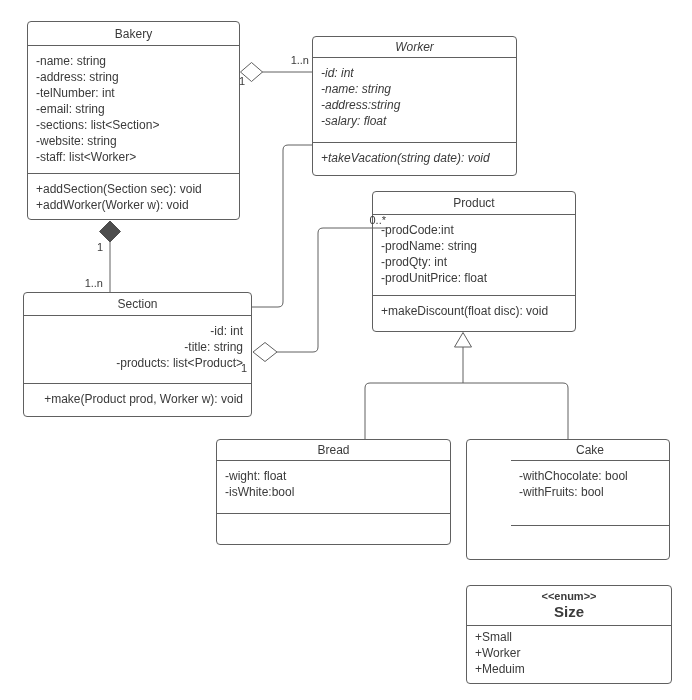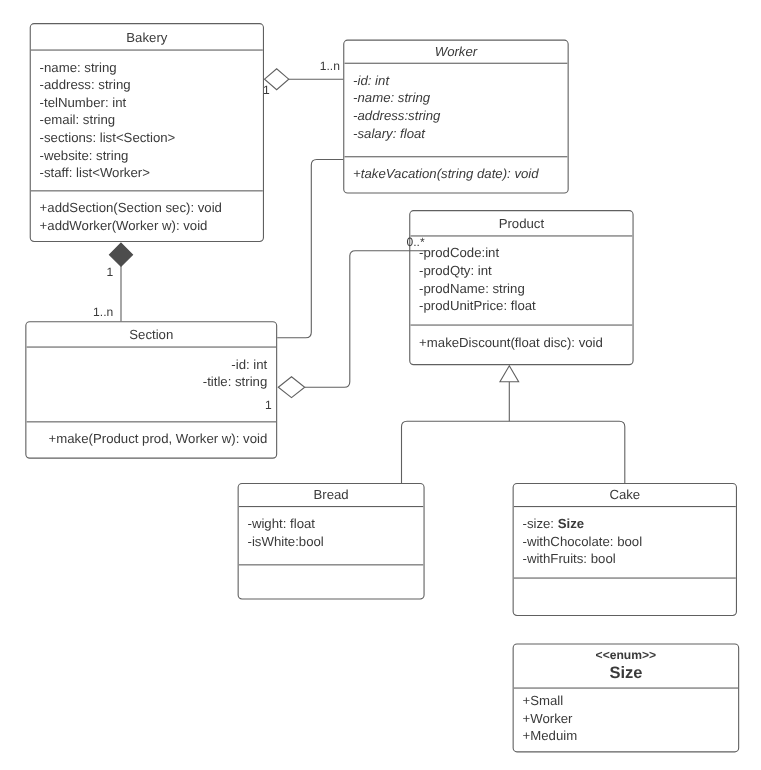--- a/index.html
+++ b/index.html
@@ -18,22 +18,22 @@
     white-space:nowrap;
   }
   .uml-attrs { border-bottom:1px solid #606060; padding:7px 8px 0 8px; }
   .uml-methods { padding:7px 8px 0 8px; }
   .member-line { line-height:16px; white-space:nowrap; }
 
   #box-bakery  { left:27px;  top:21px;  width:213px; height:199px; grid-template-rows:24px 128px auto; }
   #box-worker  { left:312px; top:36px;  width:205px; height:140px; grid-template-rows:21px 85px auto;font-style:italic; }
   #box-section { left:23px;  top:292px; width:229px; height:125px; grid-template-rows:23px 68px auto;text-align:right; }
   #box-product { left:372px; top:191px; width:204px; height:141px; grid-template-rows:23px 81px auto; }
-  #box-bread   { left:216px; top:439px; width:170px; height:106px; grid-template-rows:21px 53px auto; }
-  #box-cake    { left:466px; top:439px; width:204px; height:121px; grid-template-rows:21px 65px auto; }
+  #box-bread   { left:216px; top:439px; width:235px; height:106px; grid-template-rows:21px 53px auto; }
+  #box-cake    { left:466px; top:439px; width:204px; height:121px; grid-template-rows:21px 65px auto;padding-left:44px; }
   #box-size    { left:466px; top:585px; width:206px; height:99px;  grid-template-rows:40px auto; }
 
   #box-size .enum-header {
     border-bottom:1px solid #606060;
     display:flex; flex-direction:column; align-items:center; justify-content:center;
   }
   .enum-stereotype { font-weight:bold; font-size:11px; line-height:13px; }
   .enum-name { font-weight:bold; font-size:15px; line-height:18px; }
   #box-size .uml-values { padding:3px 8px 0 8px; border:none; }
 
@@ -77,52 +77,52 @@
     <div class="uml-methods">
         <div class="member-line">+takeVacation(string date): void</div>
       </div>
   </div>
 
   <div class="uml-class" id="box-section">
     <div class="uml-title">Section</div>
     <div class="uml-attrs">
         <div class="member-line">-id: int</div>
         <div class="member-line">-title: string</div>
+        <div class="member-line">-products: list&lt;Product&gt;</div>
       </div>
     <div class="uml-methods">
         <div class="member-line">+make(Product prod, Worker w): void</div>
       </div>
   </div>
 
   <div class="uml-class" id="box-product">
     <div class="uml-title">Product</div>
     <div class="uml-attrs">
         <div class="member-line">-prodCode:int</div>
+        <div class="member-line">-prodName: string</div>
         <div class="member-line">-prodQty: int</div>
-        <div class="member-line">-prodName: string</div>
         <div class="member-line">-prodUnitPrice: float</div>
       </div>
     <div class="uml-methods">
         <div class="member-line">+makeDiscount(float disc): void</div>
       </div>
   </div>
 
   <div class="uml-class" id="box-bread">
     <div class="uml-title">Bread</div>
     <div class="uml-attrs">
         <div class="member-line">-wight: float</div>
         <div class="member-line">-isWhite:bool</div>
       </div>
     <div class="uml-methods"></div>
   </div>
 
   <div class="uml-class" id="box-cake">
     <div class="uml-title">Cake</div>
     <div class="uml-attrs">
-        <div class="member-line"><span>-size: </span><span style="font-weight: bold;">Size</span></div>
         <div class="member-line">-withChocolate: bool</div>
         <div class="member-line">-withFruits: bool</div>
       </div>
     <div class="uml-methods"></div>
   </div>
 
   <div class="uml-class" id="box-size">
     <div class="enum-header">
       <div class="enum-stereotype">&lt;&lt;enum&gt;&gt;</div>
       <div class="enum-name">Size</div>

